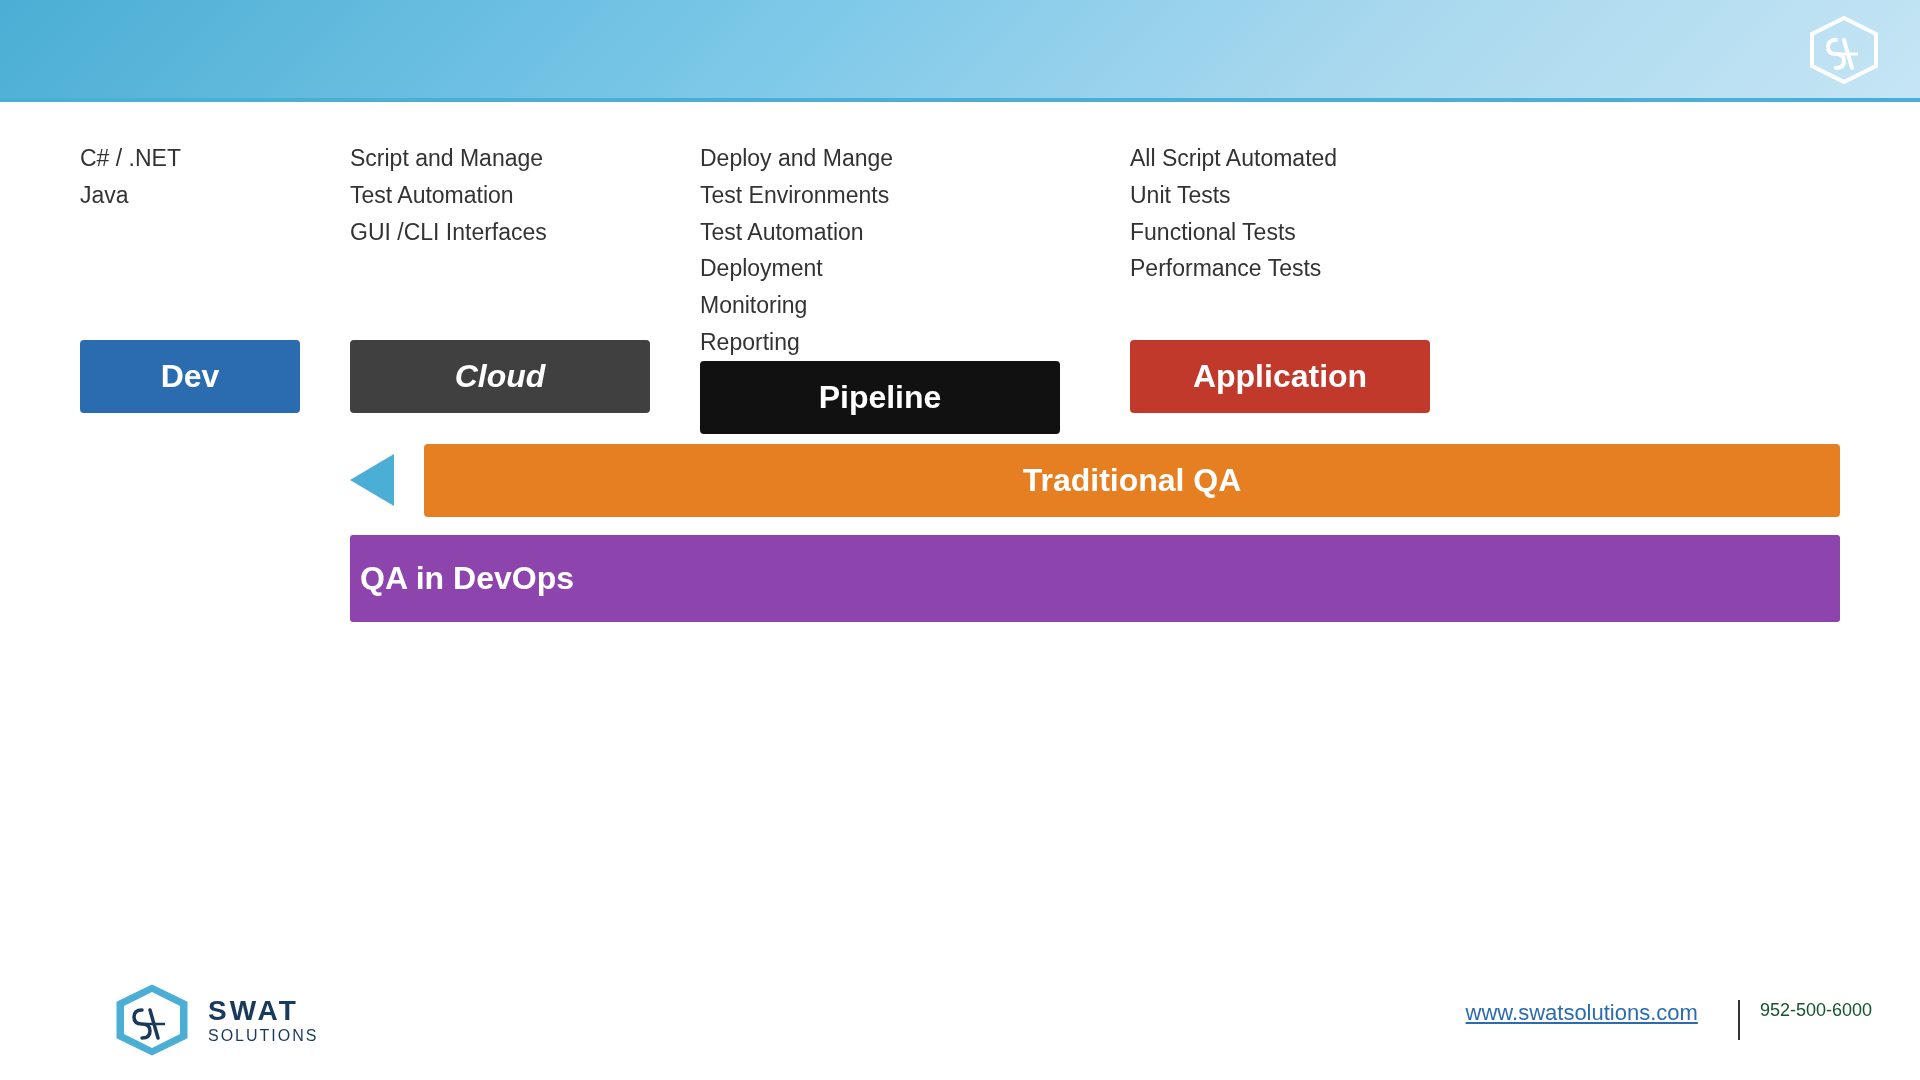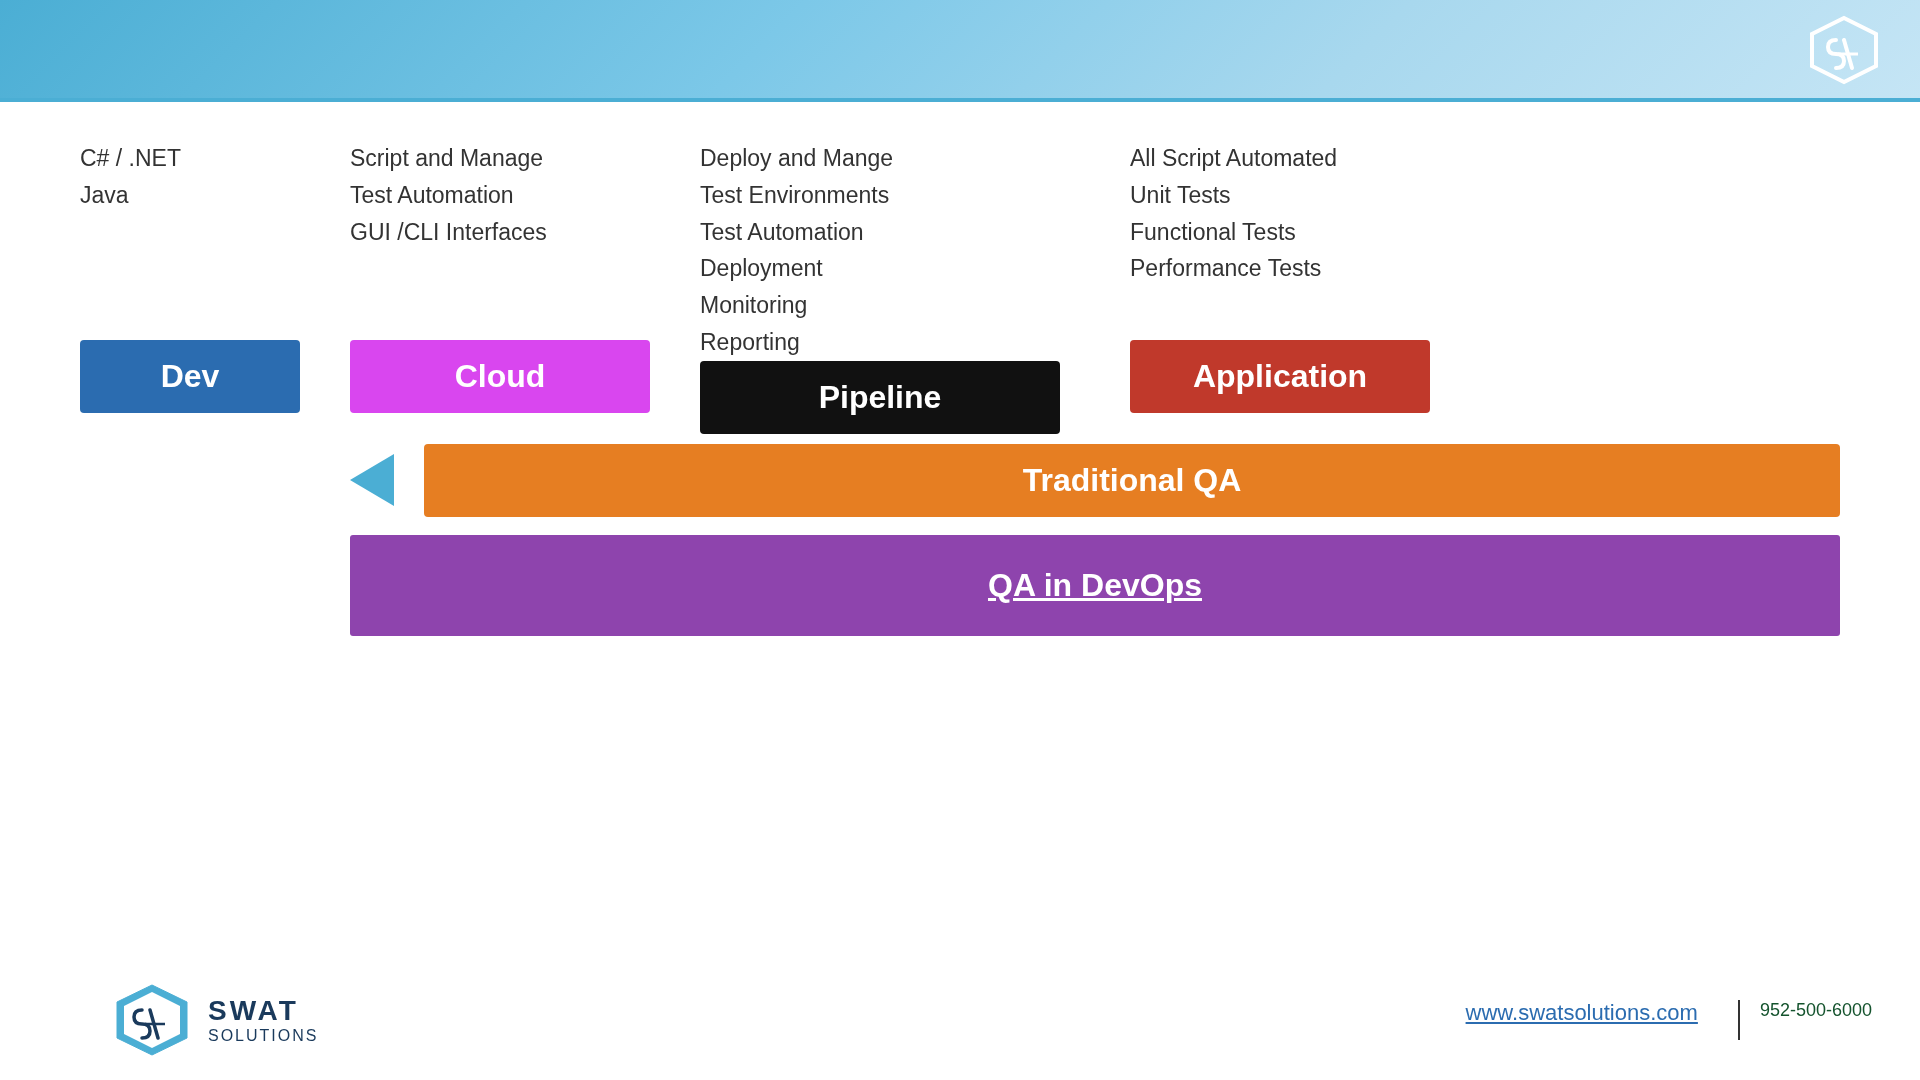--- a/index.html
+++ b/index.html
@@ -49,21 +49,21 @@
     .col-box {
       width: 100%;
       padding: 18px 10px;
       text-align: center;
       font-size: 32px;
       font-weight: 600;
       color: #fff;
       border-radius: 4px;
     }
     .box-dev { background: #2b6cb0; max-width: 220px; }
-    .box-cloud { background: #d946ef; max-width: 300px; }
+    .box-cloud { background: #404040; max-width: 300px; font-style: italic; }
     .box-pipeline { background: #111; max-width: 360px; width: 100%; }
     .box-application { background: #c0392b; max-width: 300px; }
     .box-traditional-qa { background: #e67e22; min-width: 260px; padding: 18px 16px; }
 
     
     .summary-text {
       font-size: 28px;
       color: #333;
       text-align: center;
       margin-top: 10px;
@@ -221,27 +221,25 @@
 
     .qa-bar-spacer {
       width: 220px;
       flex-shrink: 0;
       margin-right: 50px;
     }
 
     .qa-bar-fill {
       flex: 1;
       background: #8e44ad;
-      padding: 32px 10px;
-      text-align: center;
+      padding: 25px 10px;
       font-size: 32px;
       font-weight: 600;
       color: #fff;
       border-radius: 3px;
-      text-decoration: underline;
     }
   </style>
 </head>
 <body>
 
 <div class="header-banner">
   <svg class="header-logo-icon" viewBox="0 0 72 72" xmlns="http://www.w3.org/2000/svg">
     <polygon points="36,4 68,20 68,52 36,68 4,52 4,20" fill="none" stroke="white" stroke-width="4"></polygon>
     <path d="M28,26 Q20,26 20,33 Q20,40 28,40 Q36,40 36,47 Q36,54 28,54" fill="none" stroke="white" stroke-width="4" stroke-linecap="round"></path>
     <path d="M36,26 L44,54" fill="none" stroke="white" stroke-width="4" stroke-linecap="round"></path>

